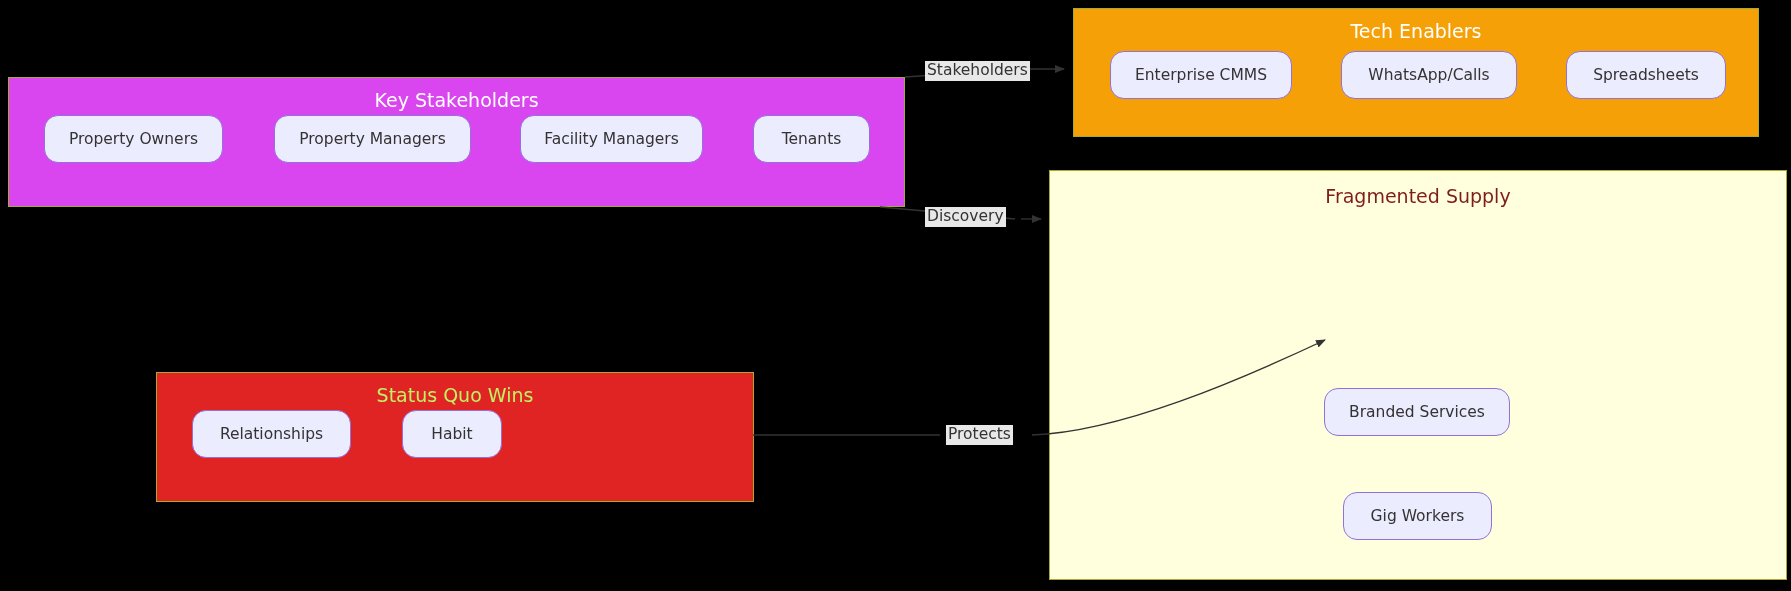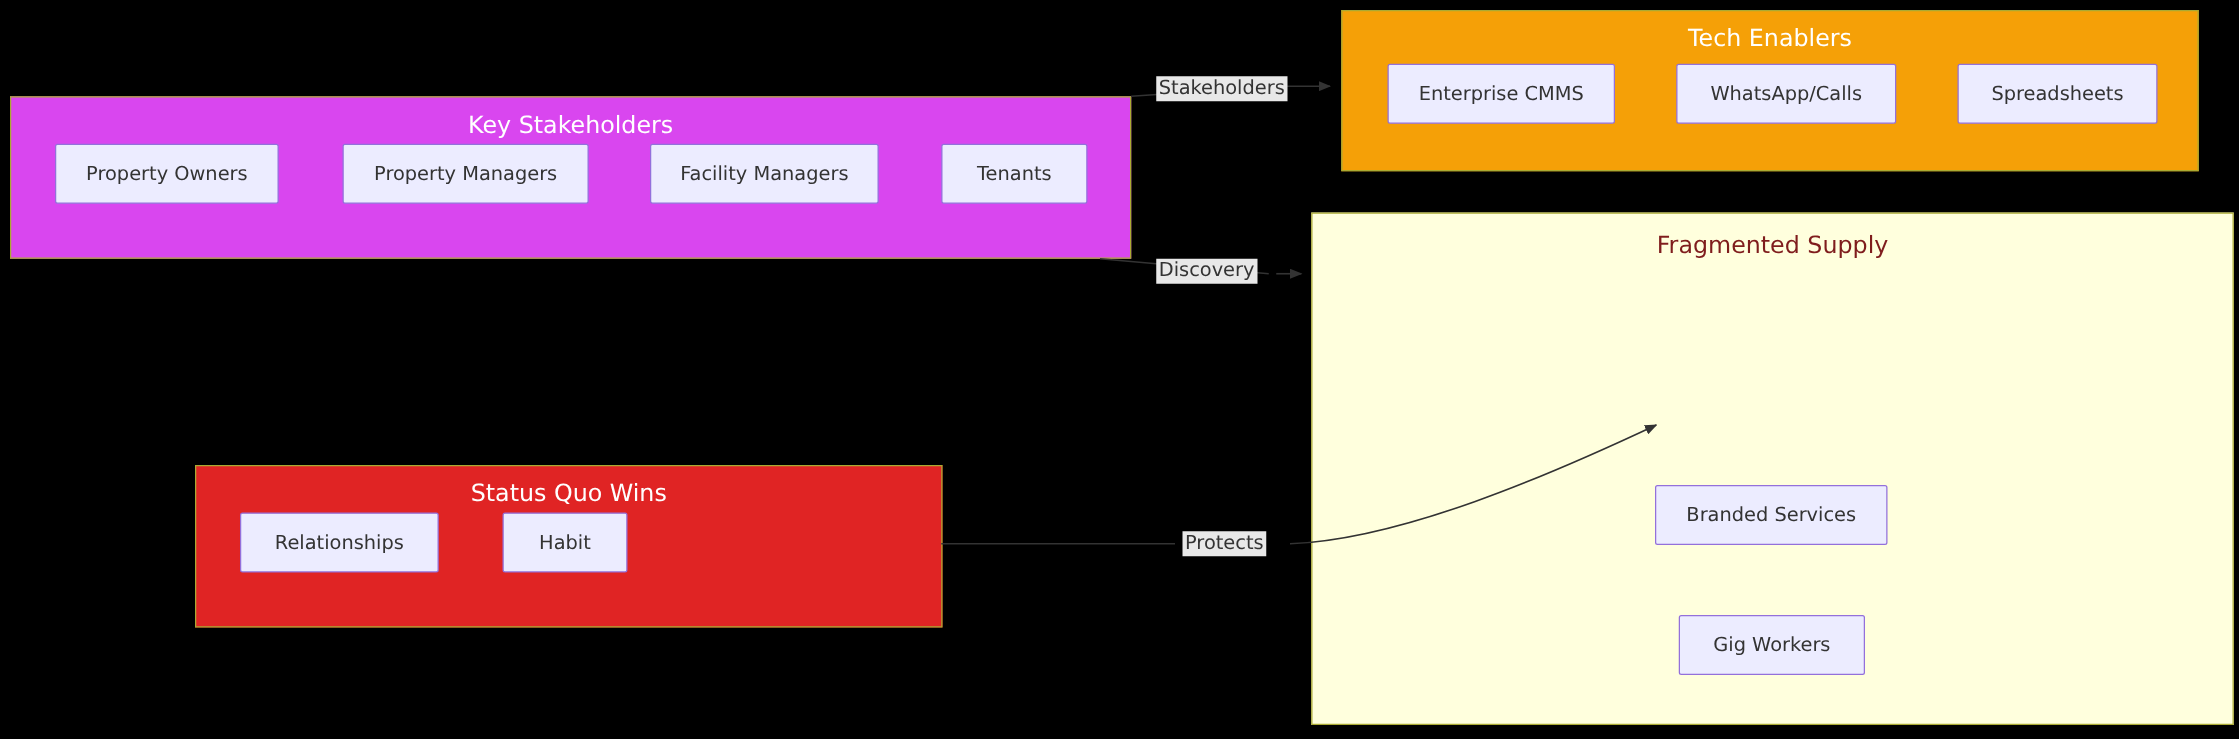--- a/index.html
+++ b/index.html
@@ -87,30 +87,30 @@
 
   #cluster-statusquo {
     left: 156px;
     top: 372px;
     width: 598px;
     height: 130px;
     background: #e02424;
   }
   #cluster-statusquo .cluster-title {
     top: 11px;
-    color: #ffffff;
+    color: #bef264;
   }
 
   
   .node {
     position: absolute;
     box-sizing: border-box;
     background: #ececff;
     border: 1px solid #9370db;
-    border-radius: 2px;
+    border-radius: 14px;
     display: flex;
     align-items: center;
     justify-content: center;
     color: #333333;
     font-size: 15.5px;
     white-space: nowrap;
     z-index: 4;
   }
 
   

